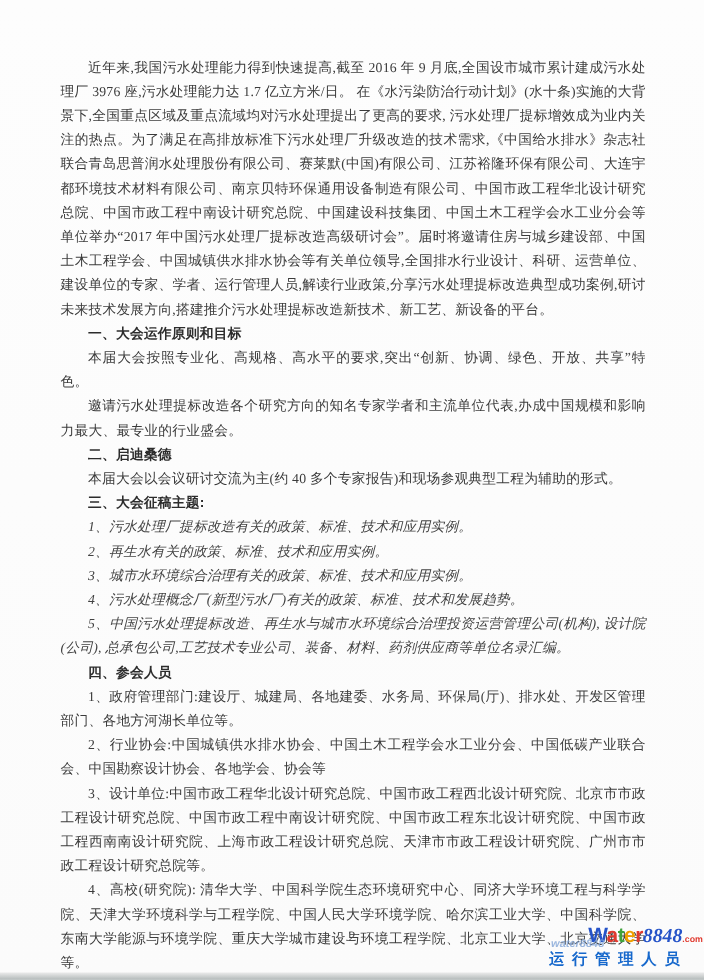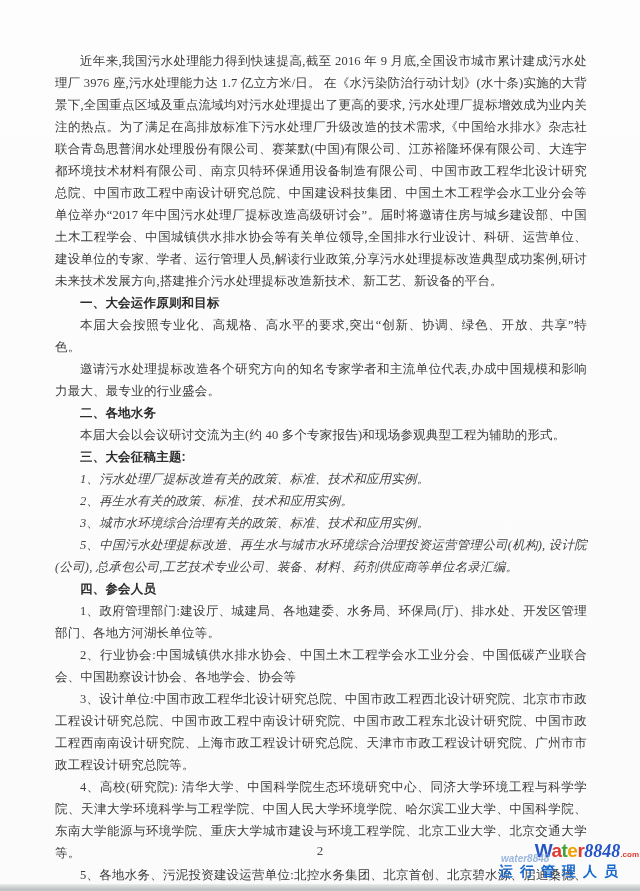--- a/index.html
+++ b/index.html
@@ -97,26 +97,27 @@
 </head>
 <body>
 
 <div class="page">
 
   <div class="content">
     <p>近年来,我国污水处理能力得到快速提高,截至 2016 年 9 月底,全国设市城市累计建成污水处理厂 3976 座,污水处理能力达 1.7 亿立方米/日。 在《水污染防治行动计划》(水十条)实施的大背景下,全国重点区域及重点流域均对污水处理提出了更高的要求, 污水处理厂提标增效成为业内关注的热点。为了满足在高排放标准下污水处理厂升级改造的技术需求,《中国给水排水》杂志社联合青岛思普润水处理股份有限公司、赛莱默(中国)有限公司、江苏裕隆环保有限公司、大连宇都环境技术材料有限公司、南京贝特环保通用设备制造有限公司、中国市政工程华北设计研究总院、中国市政工程中南设计研究总院、中国建设科技集团、中国土木工程学会水工业分会等单位举办“2017 年中国污水处理厂提标改造高级研讨会”。届时将邀请住房与城乡建设部、中国土木工程学会、中国城镇供水排水协会等有关单位领导,全国排水行业设计、科研、运营单位、建设单位的专家、学者、运行管理人员,解读行业政策,分享污水处理提标改造典型成功案例,研讨未来技术发展方向,搭建推介污水处理提标改造新技术、新工艺、新设备的平台。</p>
     <p class="h">一、大会运作原则和目标</p>
     <p>本届大会按照专业化、高规格、高水平的要求,突出“创新、协调、绿色、开放、共享”特色。</p>
     <p>邀请污水处理提标改造各个研究方向的知名专家学者和主流单位代表,办成中国规模和影响力最大、最专业的行业盛会。</p>
-    <p class="h">二、各地水务</p>
+    <p class="h">二、启迪桑德</p>
     <p>本届大会以会议研讨交流为主(约 40 多个专家报告)和现场参观典型工程为辅助的形式。</p>
     <p class="h">三、大会征稿主题:</p>
     <p class="k">1、污水处理厂提标改造有关的政策、标准、技术和应用实例。</p>
     <p class="k">2、再生水有关的政策、标准、技术和应用实例。</p>
     <p class="k">3、城市水环境综合治理有关的政策、标准、技术和应用实例。</p>
+    <p class="k">4、污水处理概念厂(新型污水厂)有关的政策、标准、技术和发展趋势。</p>
     <p class="k">5、中国污水处理提标改造、再生水与城市水环境综合治理投资运营管理公司(机构), 设计院(公司), 总承包公司,工艺技术专业公司、装备、材料、药剂供应商等单位名录汇编。</p>
     <p class="h">四、参会人员</p>
     <p>1、政府管理部门:建设厅、城建局、各地建委、水务局、环保局(厅)、排水处、开发区管理部门、各地方河湖长单位等。</p>
     <p>2、行业协会:中国城镇供水排水协会、中国土木工程学会水工业分会、中国低碳产业联合会、中国勘察设计协会、各地学会、协会等</p>
     <p>3、设计单位:中国市政工程华北设计研究总院、中国市政工程西北设计研究院、北京市市政工程设计研究总院、中国市政工程中南设计研究院、中国市政工程东北设计研究院、中国市政工程西南南设计研究院、上海市政工程设计研究总院、天津市市政工程设计研究院、广州市市政工程设计研究总院等。</p>
     <p>4、高校(研究院): 清华大学、中国科学院生态环境研究中心、同济大学环境工程与科学学院、天津大学环境科学与工程学院、中国人民大学环境学院、哈尔滨工业大学、中国科学院、东南大学能源与环境学院、重庆大学城市建设与环境工程学院、北京工业大学、北京交通大学等。</p>
     <p>5、各地水务、污泥投资建设运营单位:北控水务集团、北京首创、北京碧水源、启迪桑德、北京城市排水集团有限责任公司、天津水务集团、成都市兴蓉环境、安徽国祯环保、深圳市水务(集团)、上海城投</p>
   </div>
 
   <div class="page-number">2</div>

